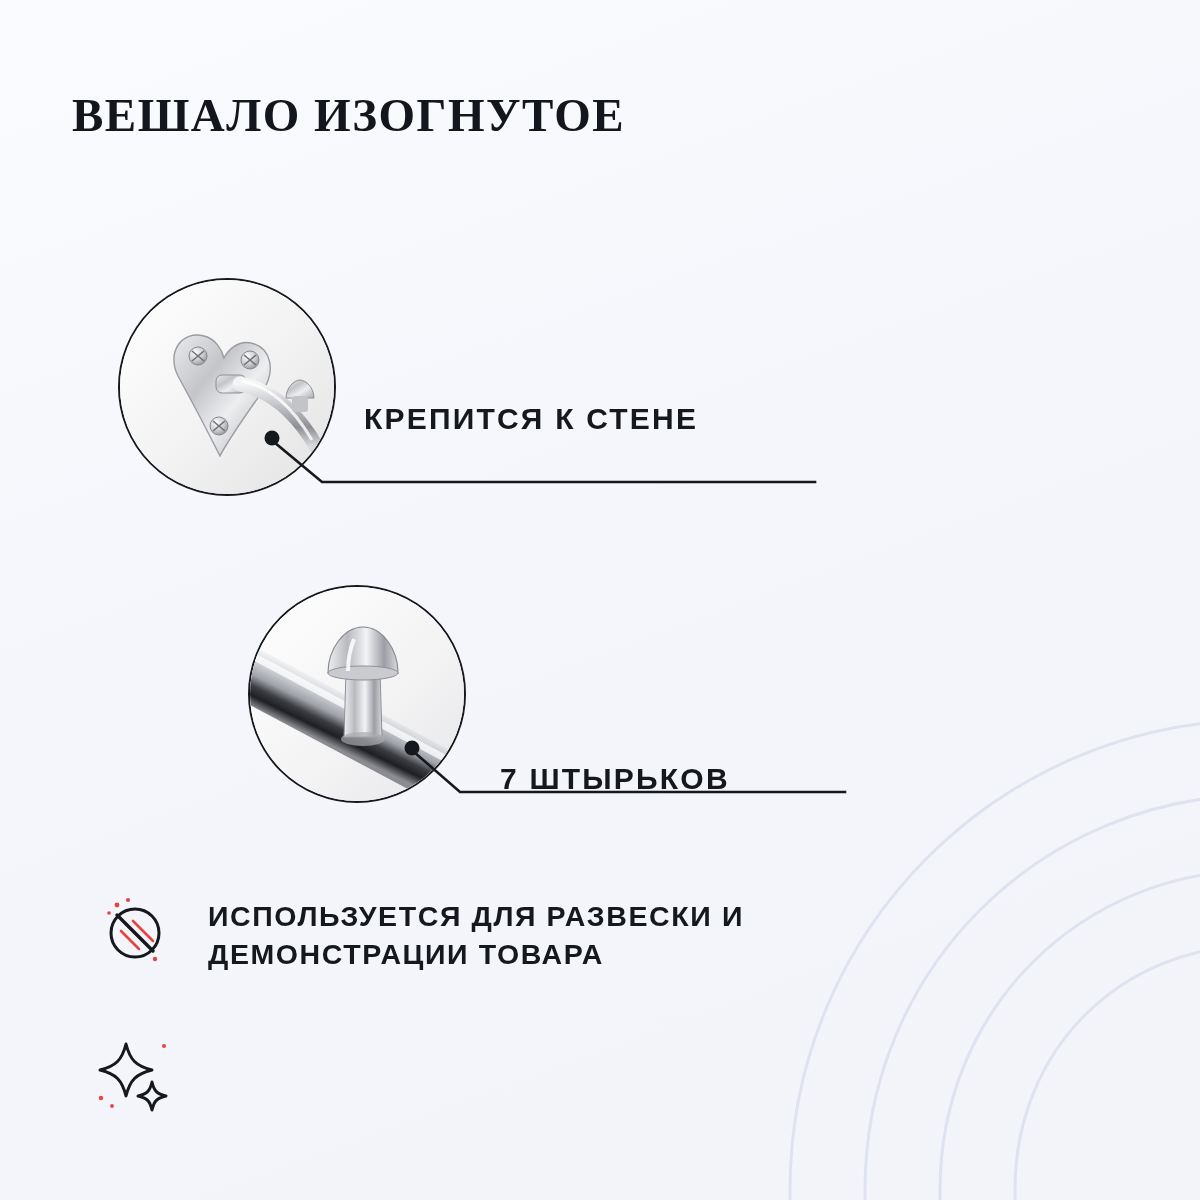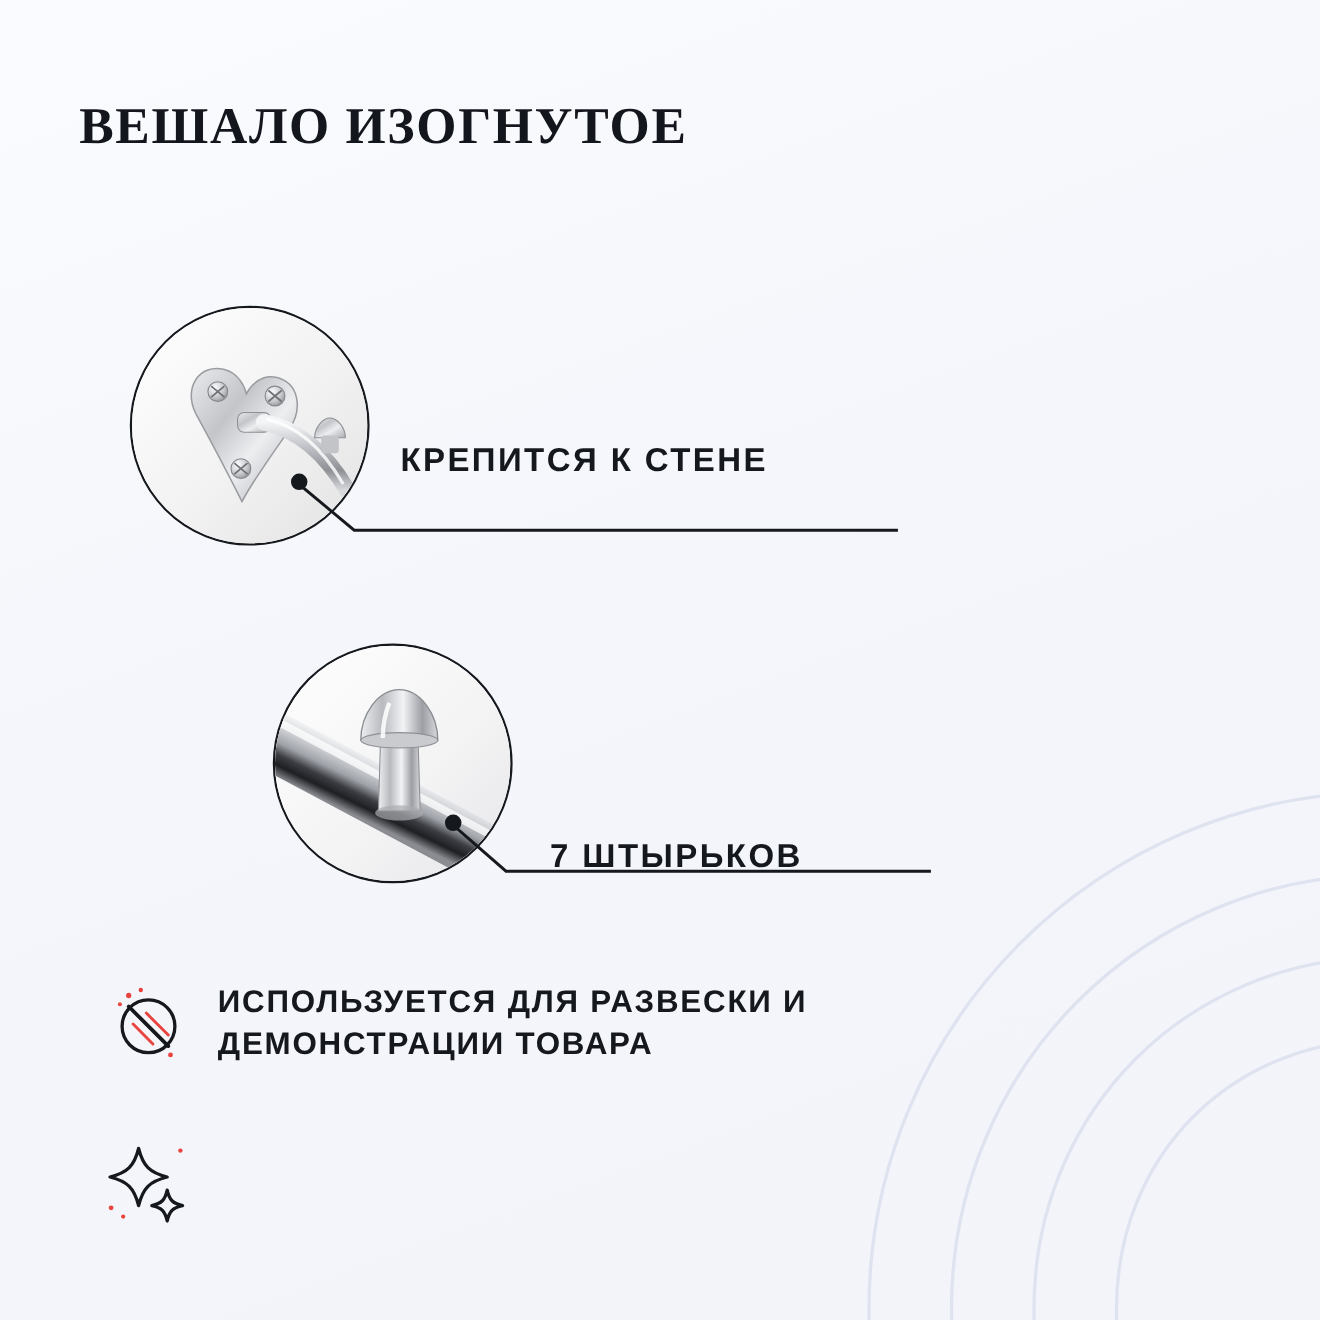--- a/index.html
+++ b/index.html
@@ -57,22 +57,22 @@
     color: #15181d;
     text-transform: uppercase;
     white-space: nowrap;
     font-weight: bold;
   }
 
   
   .bullet-row {
     position: absolute;
     display: flex;
-    align-items: center;
-    gap: 20px;
+    align-items: flex-end;
+    gap: 30px;
   }
   .bullet-icon {
     width: 86px;
     height: 86px;
     flex: 0 0 86px;
     display: flex;
     align-items: center;
     justify-content: center;
   }
   .bullet-text {

